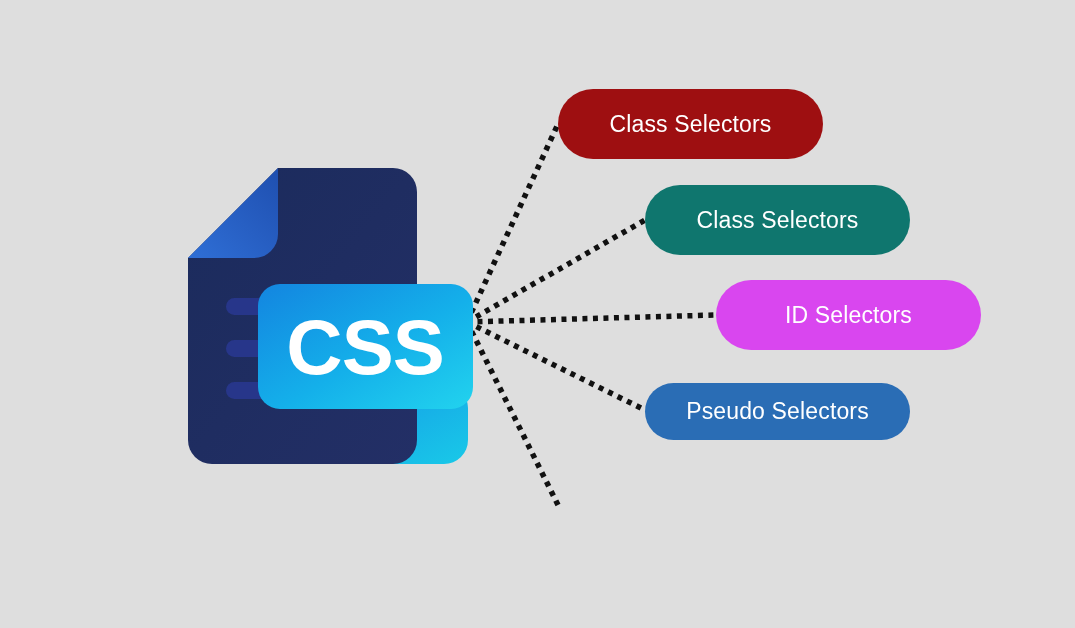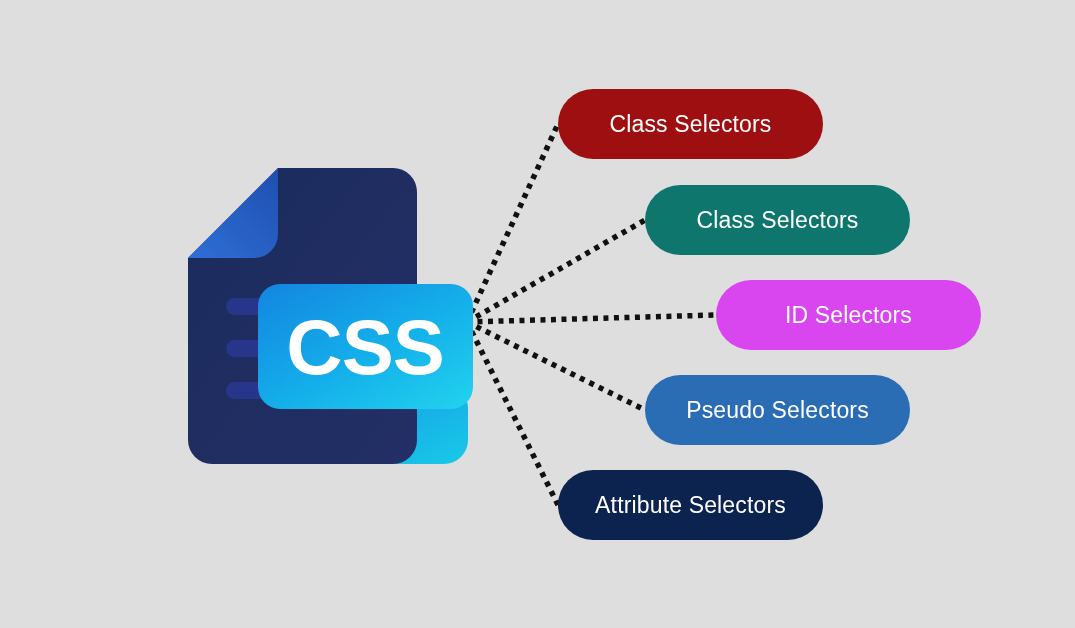--- a/index.html
+++ b/index.html
@@ -52,21 +52,21 @@
     font-weight: 400;
     letter-spacing: 0.15px;
     line-height: 1;
     white-space: nowrap;
     box-sizing: border-box;
     text-align: center;
   }
   .pill-type      { left: 558px; top:  89px; width: 265px; height: 70px; background: #9e0f11; }
   .pill-class     { left: 645px; top: 185px; width: 265px; height: 70px; background: #0f766e; }
   .pill-id        { left: 716px; top: 280px; width: 265px; height: 70px; background: #d946ef; }
-  .pill-pseudo    { left: 645px; top: 375px; width: 265px; height: 70px; background: #2a6db5; }
+  .pill-pseudo    { left: 645px; top: 383px; width: 265px; height: 57px; background: #2a6db5; }
   .pill-attribute { left: 558px; top: 470px; width: 265px; height: 70px; background: #0c2350; }
 </style>
 </head>
 <body>
 
 <div id="stage">
 
   <svg id="connectors" viewBox="0 0 1075 628" width="1075" height="628" aria-hidden="true">
     <g stroke="#111111" stroke-width="5.5" stroke-linecap="butt" stroke-dasharray="5 5.5" fill="none">
       <line x1="467" y1="322" x2="558" y2="124"></line>
@@ -138,17 +138,14 @@
   </div>
 
   <div class="pill pill-id">
     <span>ID Selectors</span>
   </div>
 
   <div class="pill pill-pseudo">
     <span>Pseudo Selectors</span>
   </div>
 
-  <div class="pill pill-attribute">
-    <span>Attribute Selectors</span>
-  </div>
 
 </div>
 
 </body></html>

